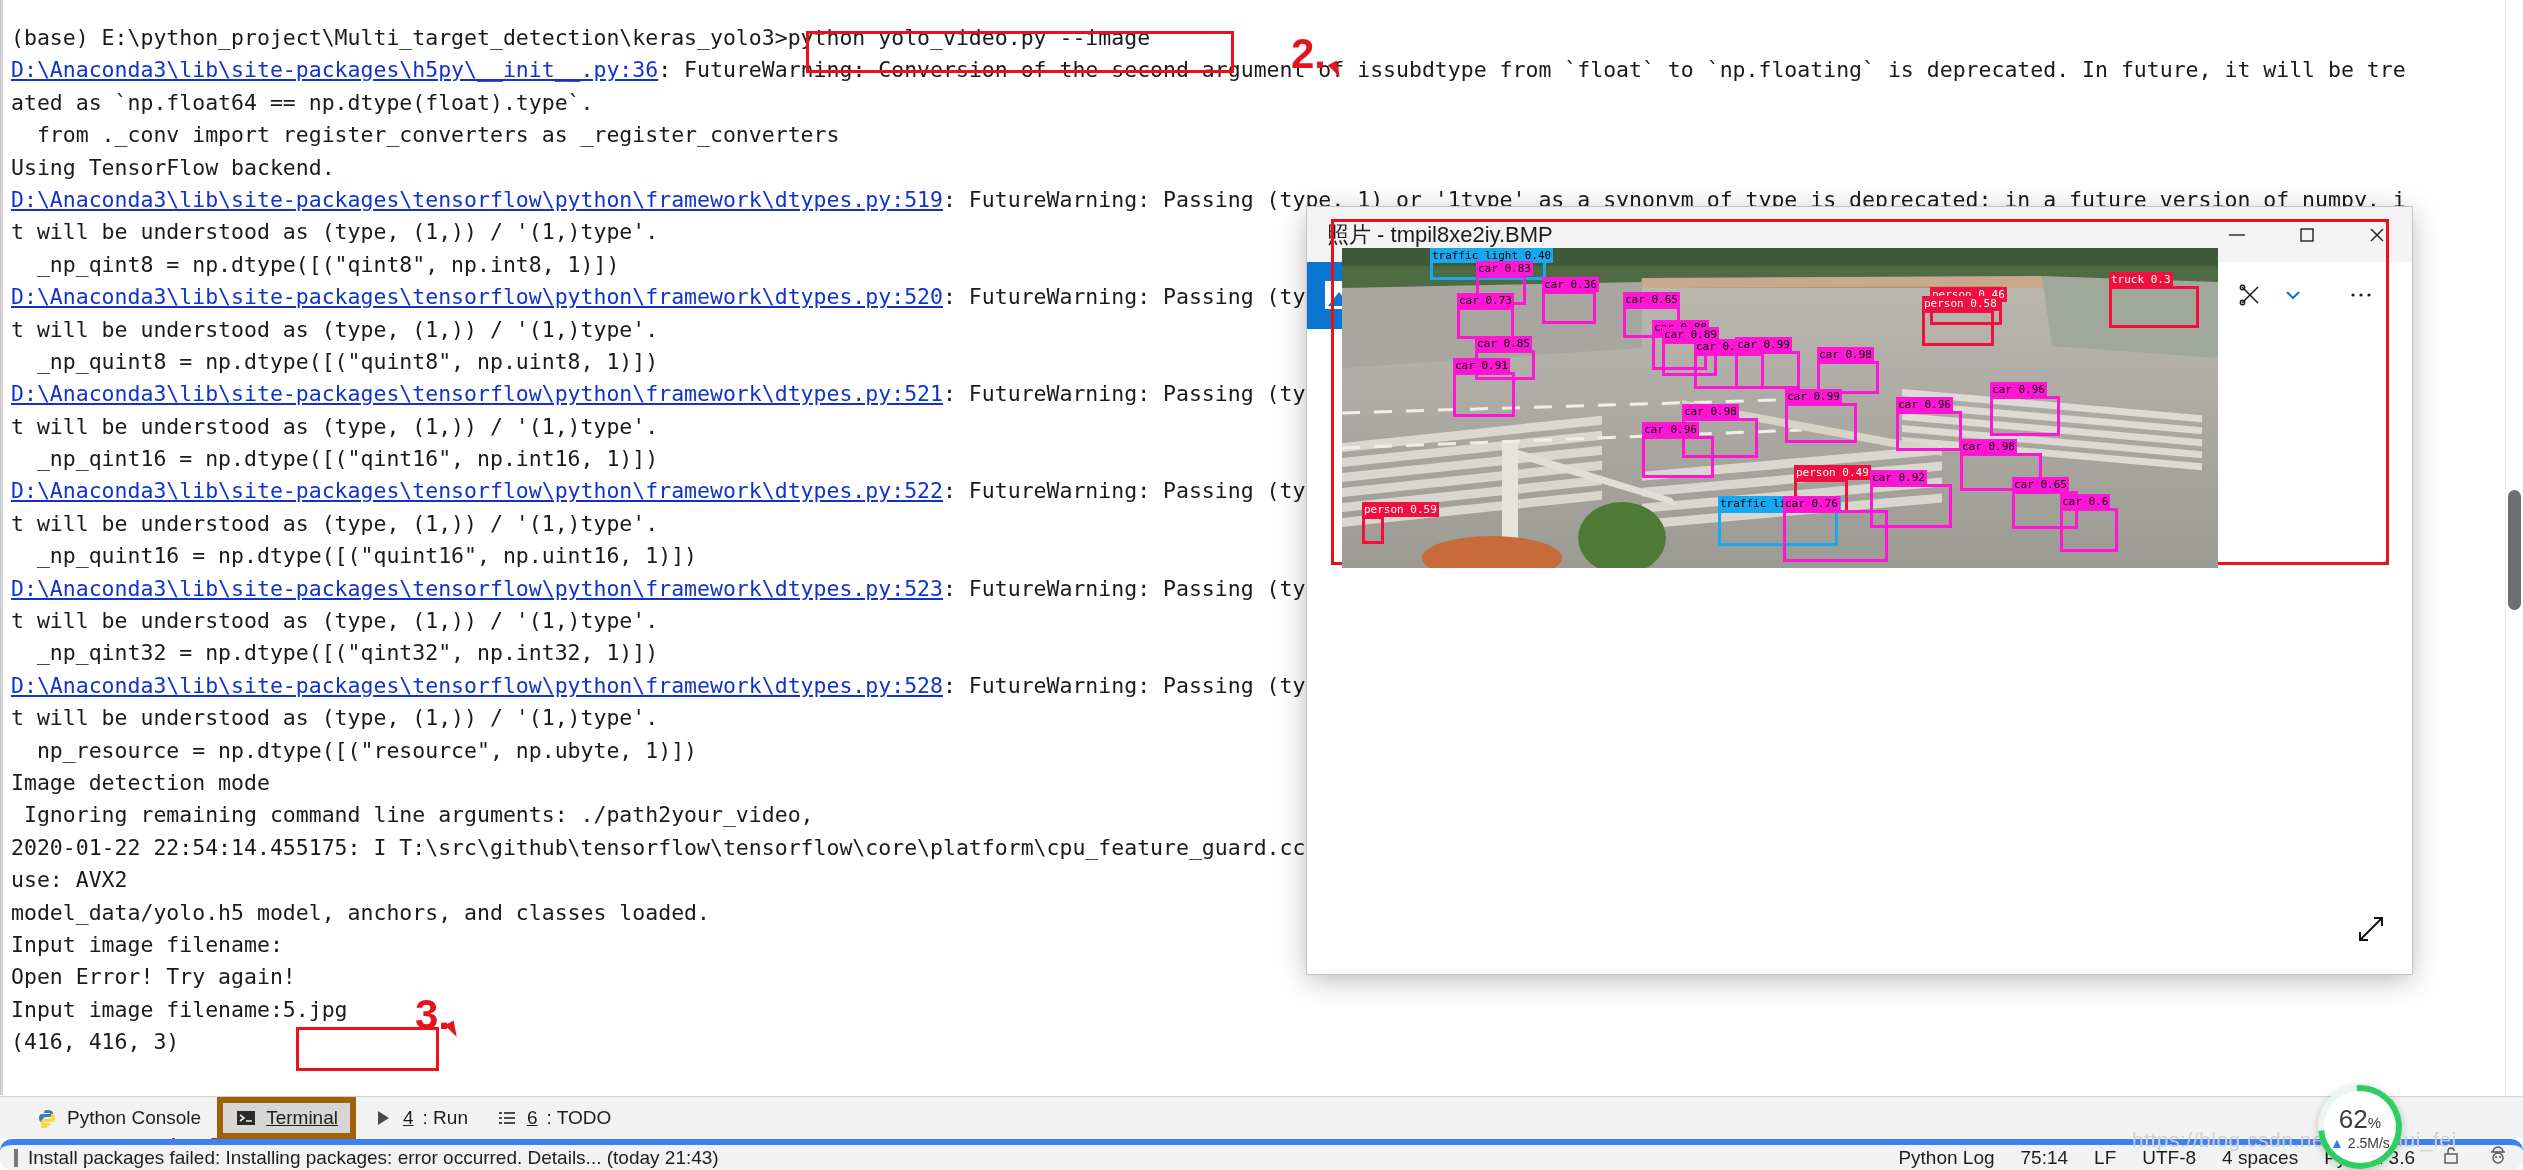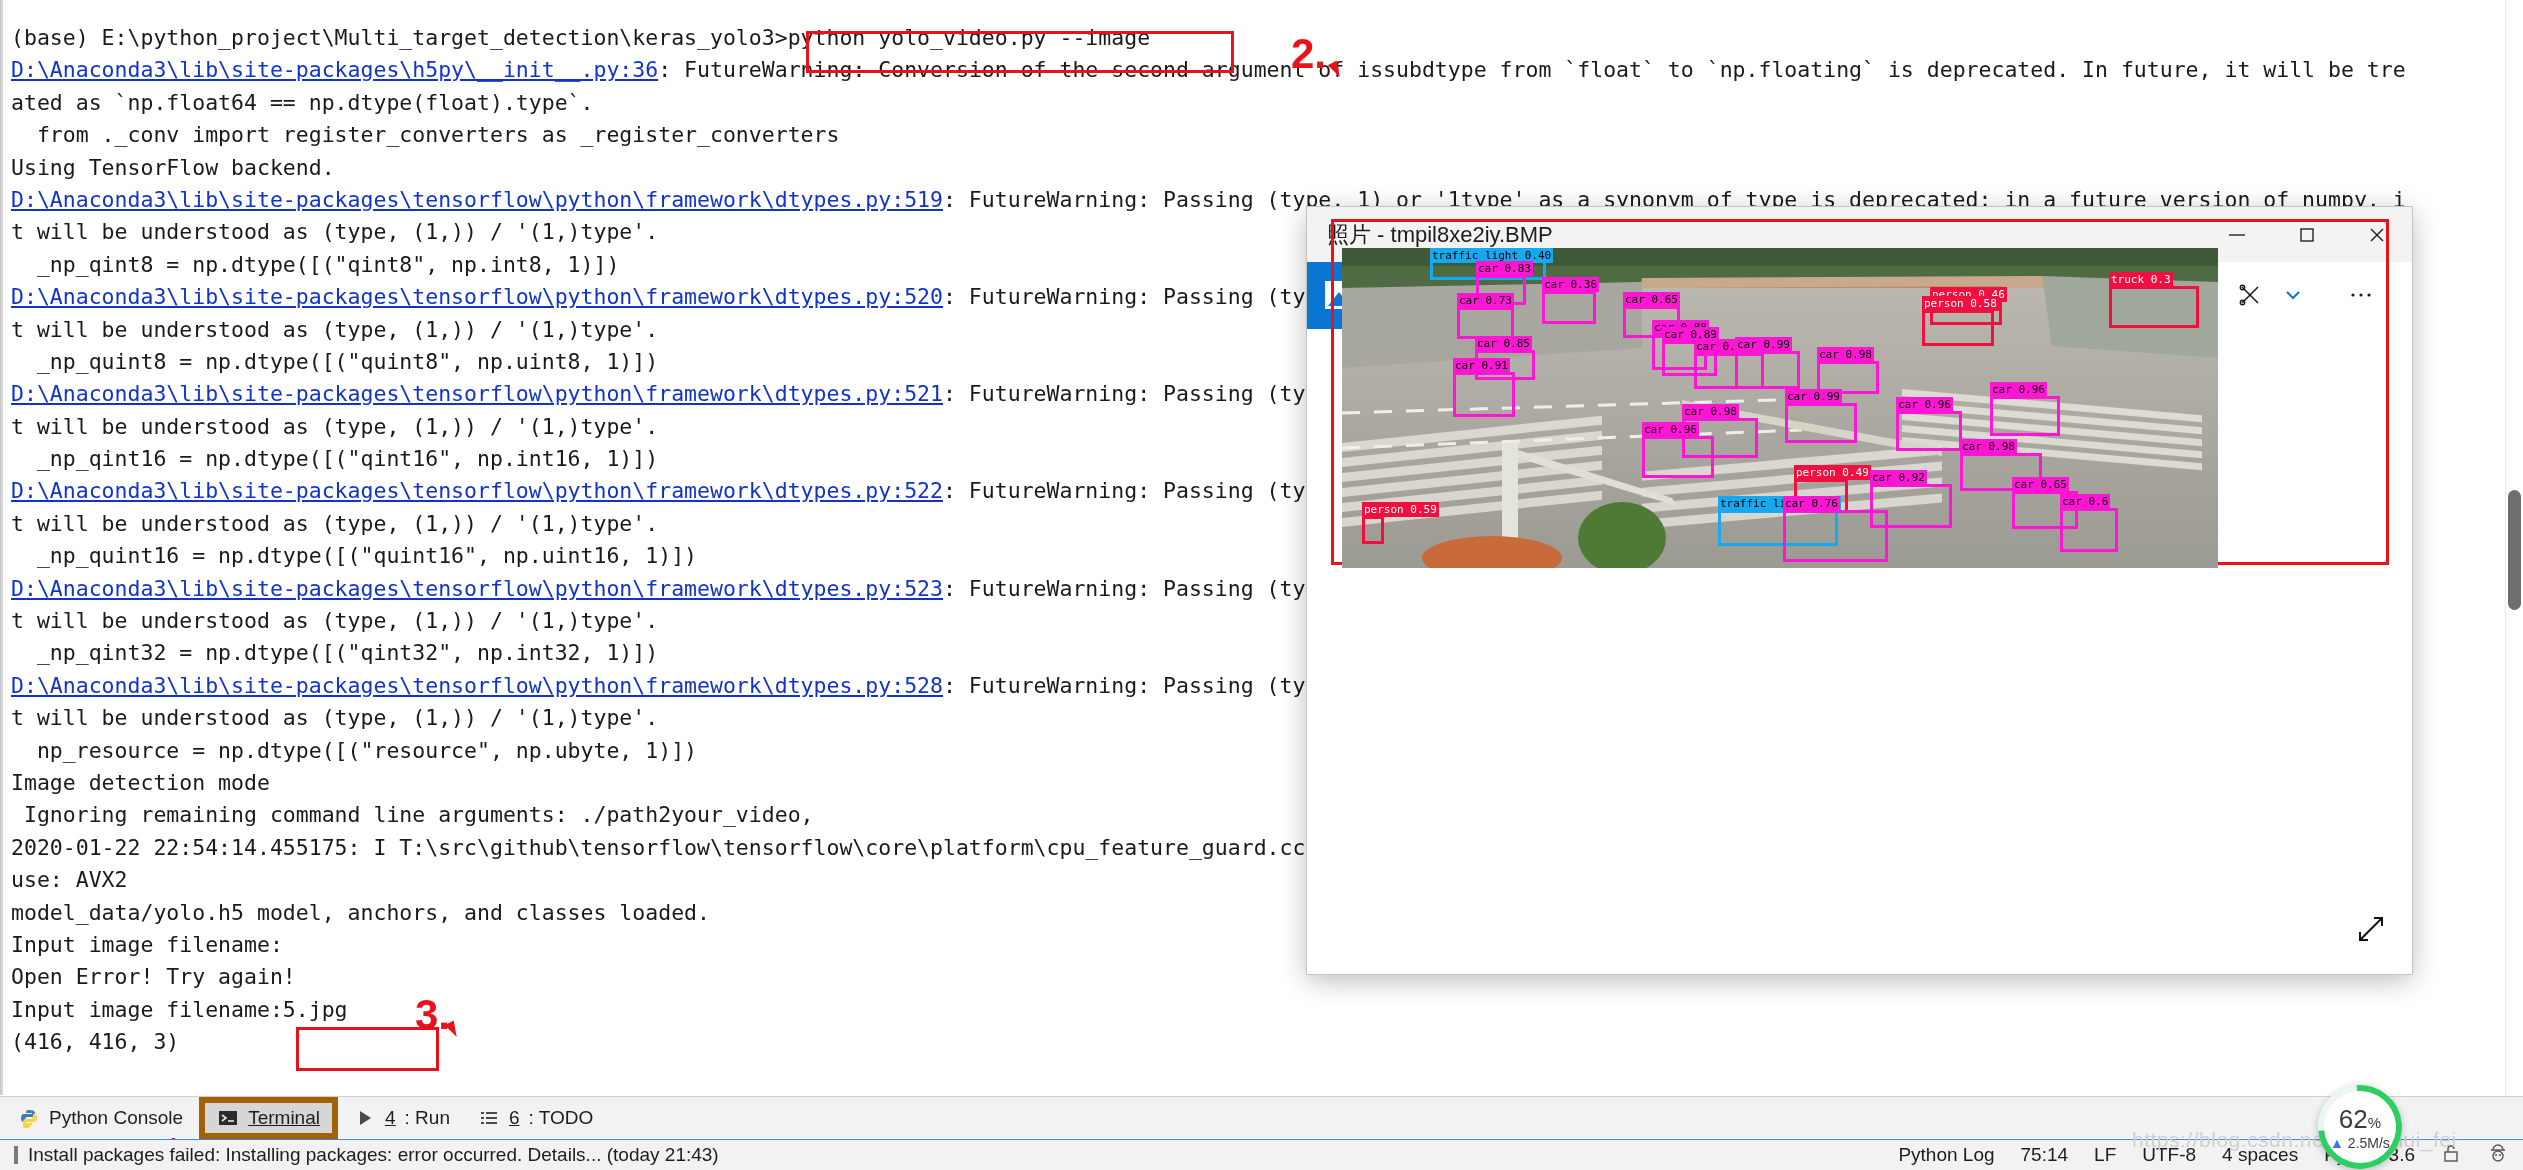--- a/index.html
+++ b/index.html
@@ -125,35 +125,35 @@
     font-family:"DejaVu Sans Mono", monospace; font-size:11px; line-height:13px;
     padding:1px 2px; white-space:nowrap;
   }
   .blabel.red { background:#ef1040; color:#fff; }
   .blabel.cyan { background:#17a9f0; color:#000; }
 
   
   .toolbar-bottom {
     position:absolute; left:0; top:1096px; width:2523px; height:42px;
     background:#f2f2f2; border-top:1px solid #d0d0d0;
-    display:flex; align-items:center; gap:4px; padding-left:6px;
+    display:flex; align-items:center; gap:4px; padding-left:24px;
   }
   .tw-item {
     display:flex; align-items:center; gap:9px; padding:4px 12px;
     font-size:19px; color:#1d1d1d;
   }
   .tw-item.active { background:#d6d6d6; border:6px solid #a16207;text-decoration:underline; }
   .tw-ico { width:22px; height:22px; display:flex; align-items:center; justify-content:center; }
   .und { text-decoration: underline; }
 
   
   .statusbar {
     position:absolute; left:0; top:1139px; width:2523px; height:31px;
-    background:#f2f2f2; border-top:1px solid #3b82f6;
-    display:flex; align-items:center; font-size:19px; color:#1d1d1d;
+    background:#f2f2f2; border-top:6px solid #3b82f6;
+    display:flex; align-items:center; font-size:19px; color:#1d1d1d;border-radius:12px;
   }
   .sb-left { display:flex; align-items:center; gap:10px; padding-left:14px; }
   .sb-right { position:absolute; right:14px; display:flex; align-items:center; gap:26px; }
   .sb-bar { width:4px; height:18px; background:#7a7a7a; }
 
   
   .netwidget {
     position:absolute; left:2318px; top:1085px; width:84px; height:84px;
     border-radius:50%; background:#ffffff;
     box-shadow: 0 2px 8px rgba(0,0,0,0.22);

